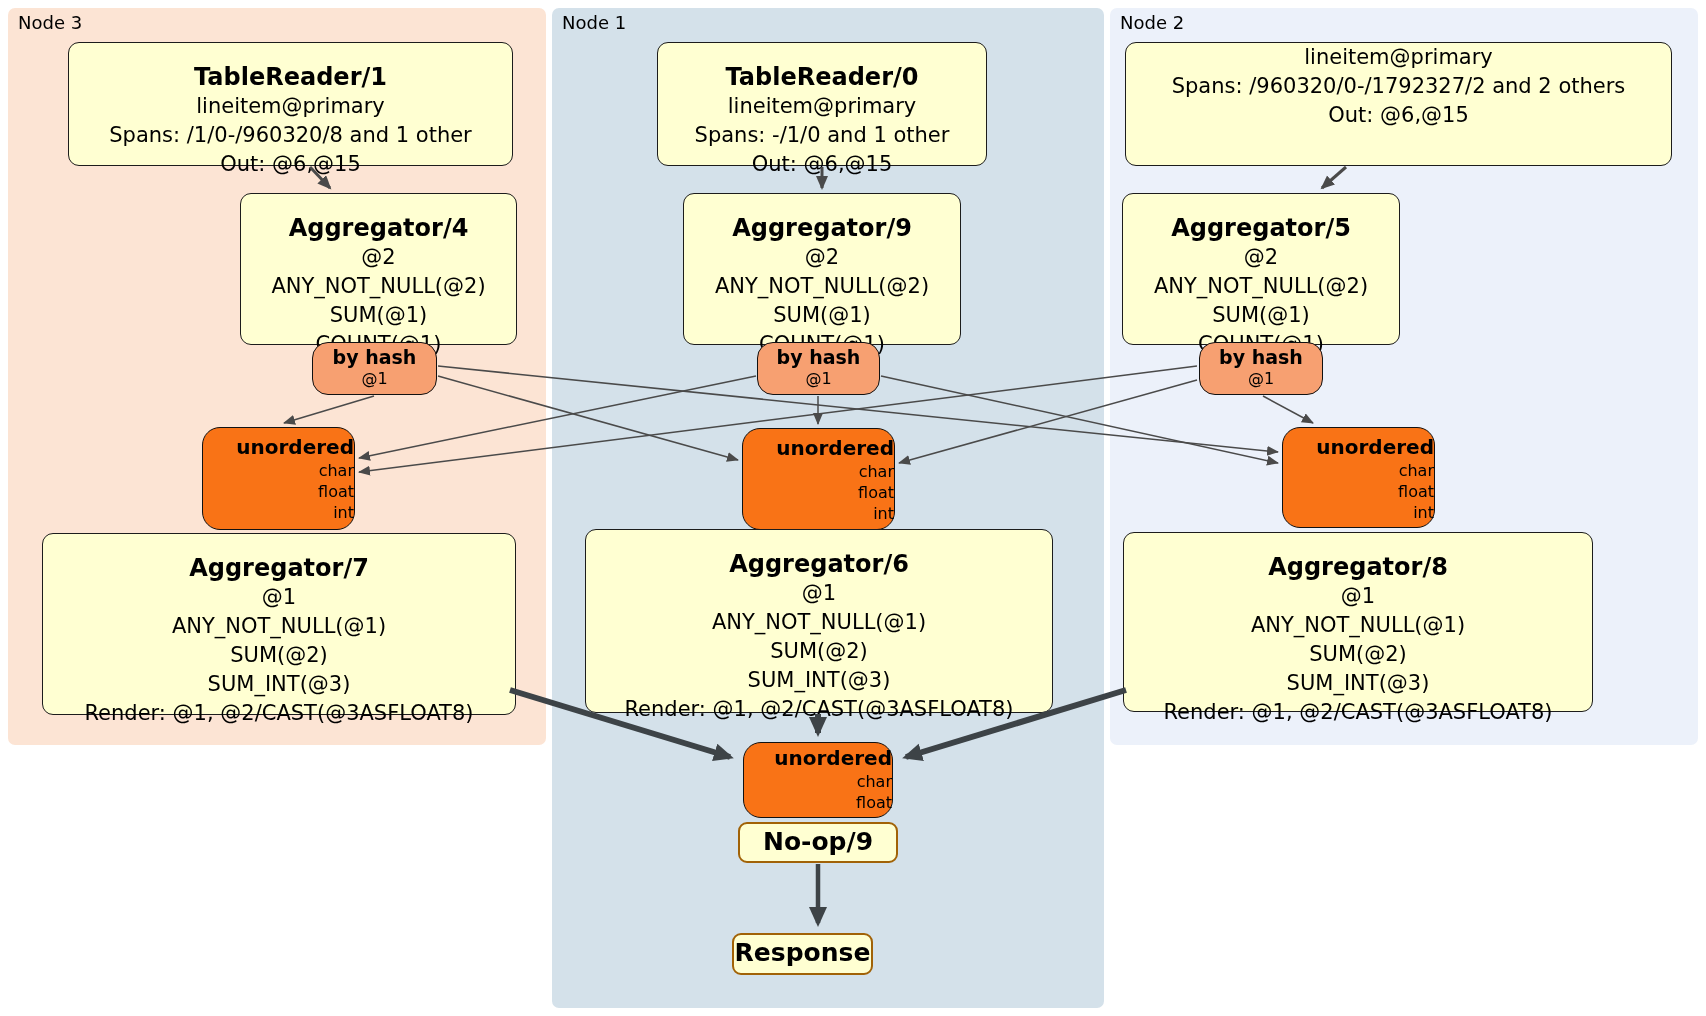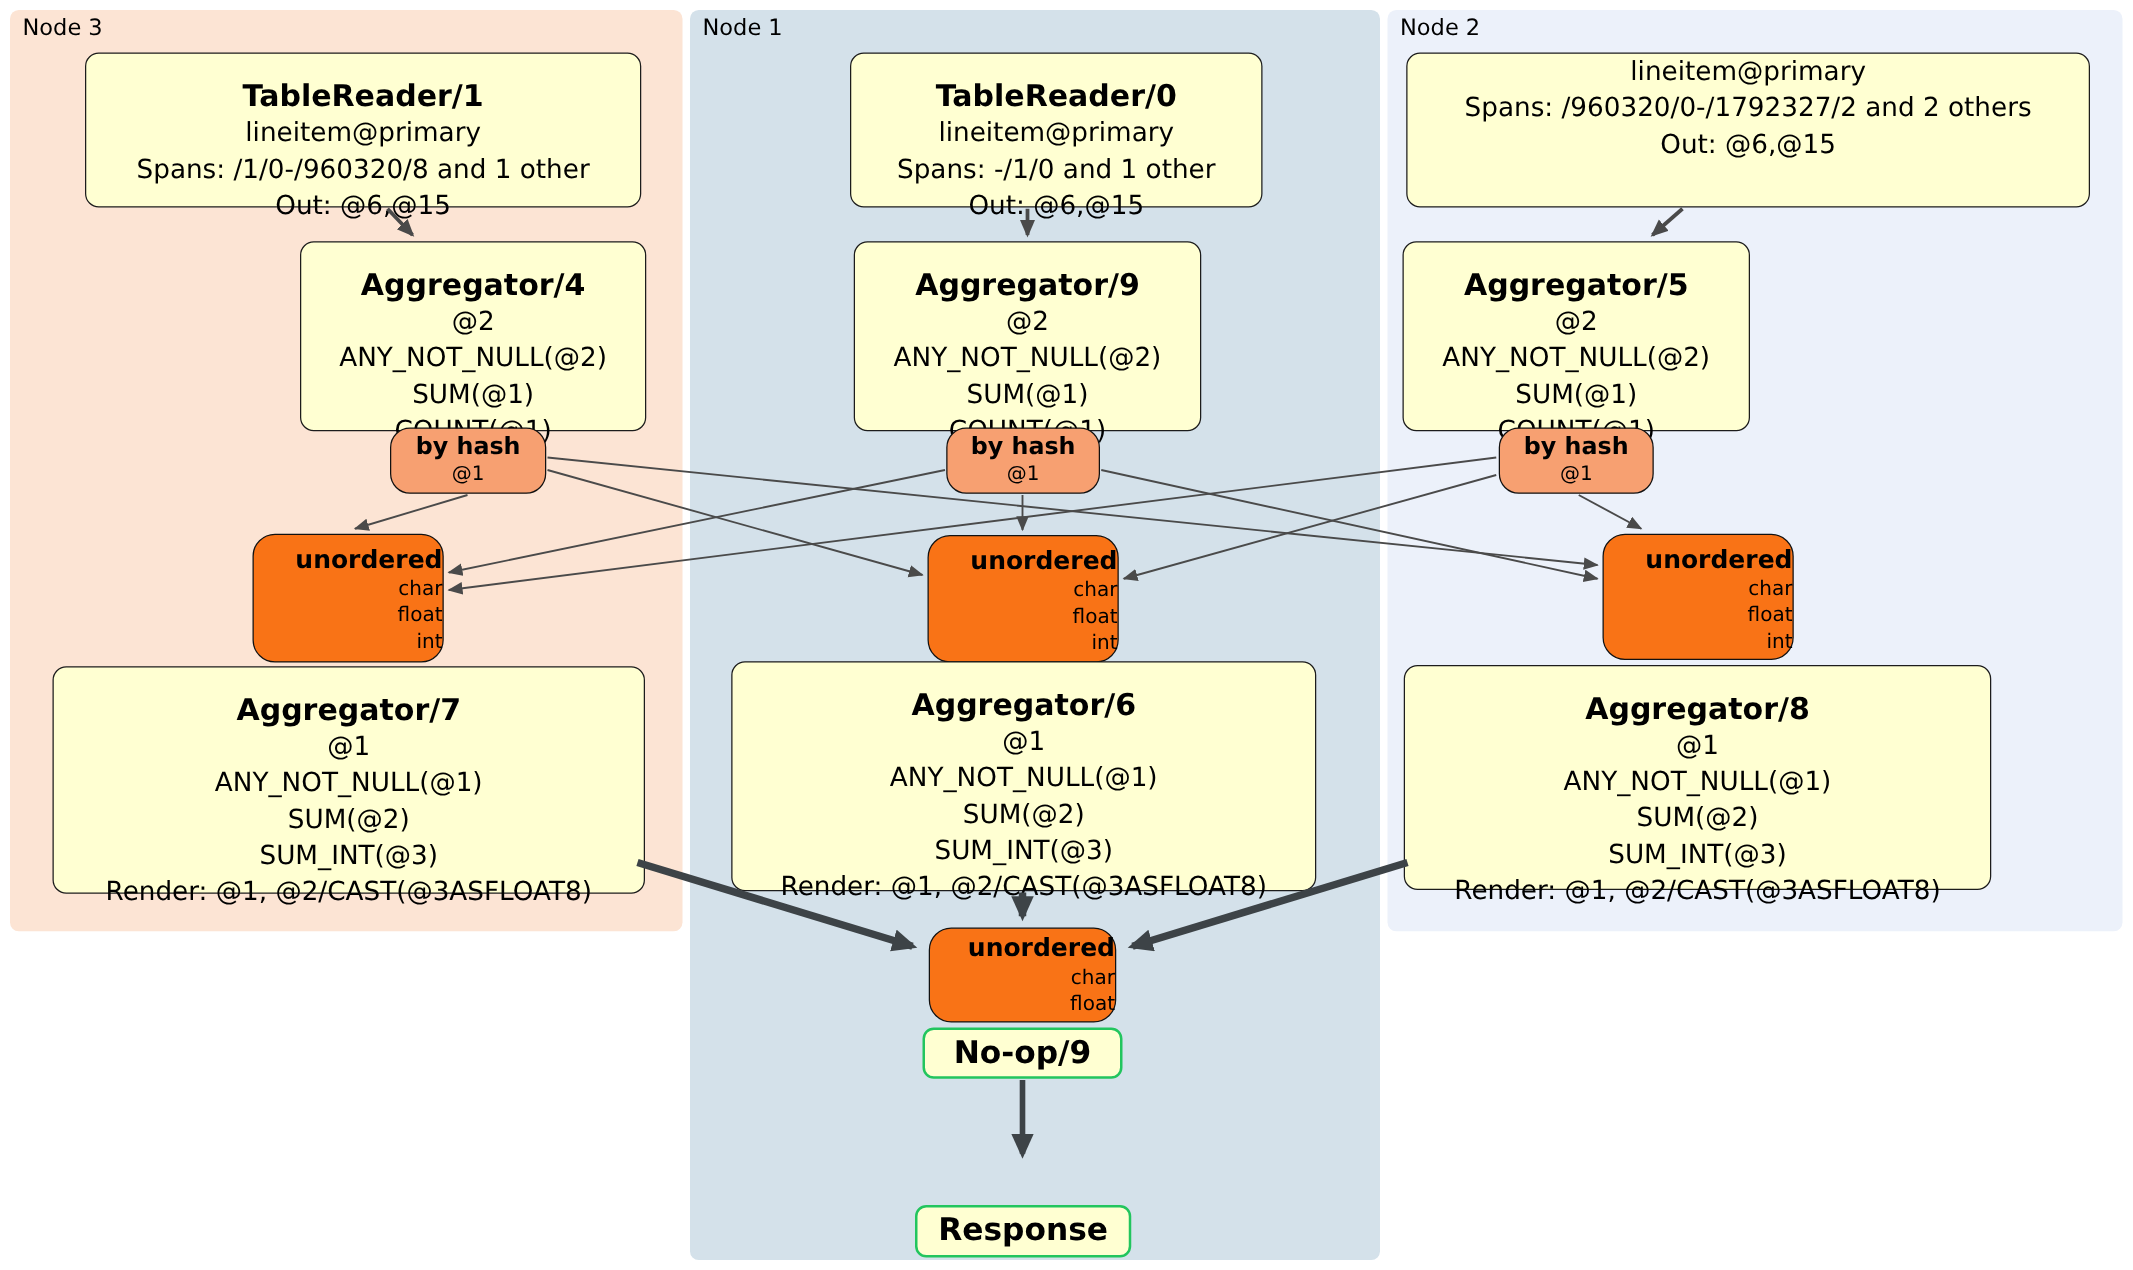--- a/index.html
+++ b/index.html
@@ -8,21 +8,21 @@
   .region-label{position:absolute;font-size:18px;color:#000;}
   .box{position:absolute;background:#ffffd2;border:1.8px solid #1c1c1c;border-radius:11px;text-align:center;box-sizing:border-box;z-index:2;}
   .box .title{font-weight:bold;font-size:24px;line-height:30px;padding-top:19px;}
   .box .line{font-size:21px;line-height:29px;white-space:nowrap;}
   .router{position:absolute;background:#f7a071;border:1.8px solid #111;border-radius:16px;text-align:center;box-sizing:border-box;z-index:2;}
   .router .title{font-weight:bold;font-size:19px;line-height:24px;padding-top:2px;}
   .router .line{font-size:16px;line-height:19px;}
   .sync{position:absolute;background:#f97316;border:1.8px solid #111;border-radius:18px;text-align:right;box-sizing:border-box;z-index:2;}
   .sync .title{font-weight:bold;font-size:20px;line-height:26px;padding-top:6px;}
   .sync .line{font-size:16px;line-height:21px;}
-  .mini{position:absolute;background:#ffffd2;border:2px solid #22c55e;border-radius:9px;text-align:center;box-sizing:border-box;z-index:2;}
+  .mini{position:absolute;background:#ffffd2;border:2px solid #a16207;border-radius:9px;text-align:center;box-sizing:border-box;z-index:2;}
   .mini .title{font-weight:bold;font-size:25px;line-height:36px;}
   svg.edges{position:absolute;left:0;top:0;z-index:3;pointer-events:none;}
 </style>
 </head>
 <body>
 
 <div class="region" style="left:8px;top:8px;width:538px;height:737px;background:#fce4d4;"></div>
 <div class="region" style="left:552px;top:8px;width:552px;height:1000px;background:#d4e1ea;"></div>
 <div class="region" style="left:1110px;top:8px;width:588px;height:737px;background:#ecf1fa;"></div>
 
@@ -93,21 +93,21 @@
 
 <div class="box" style="left:42px;top:533px;width:474px;height:182px;">
   <div class="title">Aggregator/7</div>
   <div class="line">@1</div>
   <div class="line">ANY_NOT_NULL(@1)</div>
   <div class="line">SUM(@2)</div>
   <div class="line">SUM_INT(@3)</div>
   <div class="line">Render: @1, @2/CAST(@3ASFLOAT8)</div>
 </div>
 
-<div class="box" style="left:657px;top:42px;width:330px;height:124px;margin-left:23px;">
+<div class="box" style="left:657px;top:42px;width:330px;height:124px;">
   <div class="title">TableReader/0</div>
   <div class="line">lineitem@primary</div>
   <div class="line">Spans: -/1/0 and 1 other</div>
   <div class="line">Out: @6,@15</div>
 </div>
 
 <div class="box" style="left:683px;top:193px;width:278px;height:152px;">
   <div class="title">Aggregator/9</div>
   <div class="line">@2</div>
   <div class="line">ANY_NOT_NULL(@2)</div>
@@ -139,21 +139,21 @@
 <div class="sync" style="left:743px;top:742px;width:150px;height:76px;">
   <div class="title" style="padding-top:2px;">unordered</div>
   <div class="line">char</div>
   <div class="line">float</div>
 </div>
 
 <div class="mini" style="left:738px;top:822px;width:160px;height:41px;">
   <div class="title">No-op/9</div>
 </div>
 
-<div class="mini" style="left:732px;top:933px;width:173px;height:42px;margin-top:31px;">
+<div class="mini" style="left:732px;top:933px;width:141px;height:42px;">
   <div class="title">Response</div>
 </div>
 
 <div class="box" style="left:1125px;top:42px;width:547px;height:124px;">
   <div class="line">lineitem@primary</div>
   <div class="line">Spans: /960320/0-/1792327/2 and 2 others</div>
   <div class="line">Out: @6,@15</div>
 </div>
 
 <div class="box" style="left:1122px;top:193px;width:278px;height:152px;">

